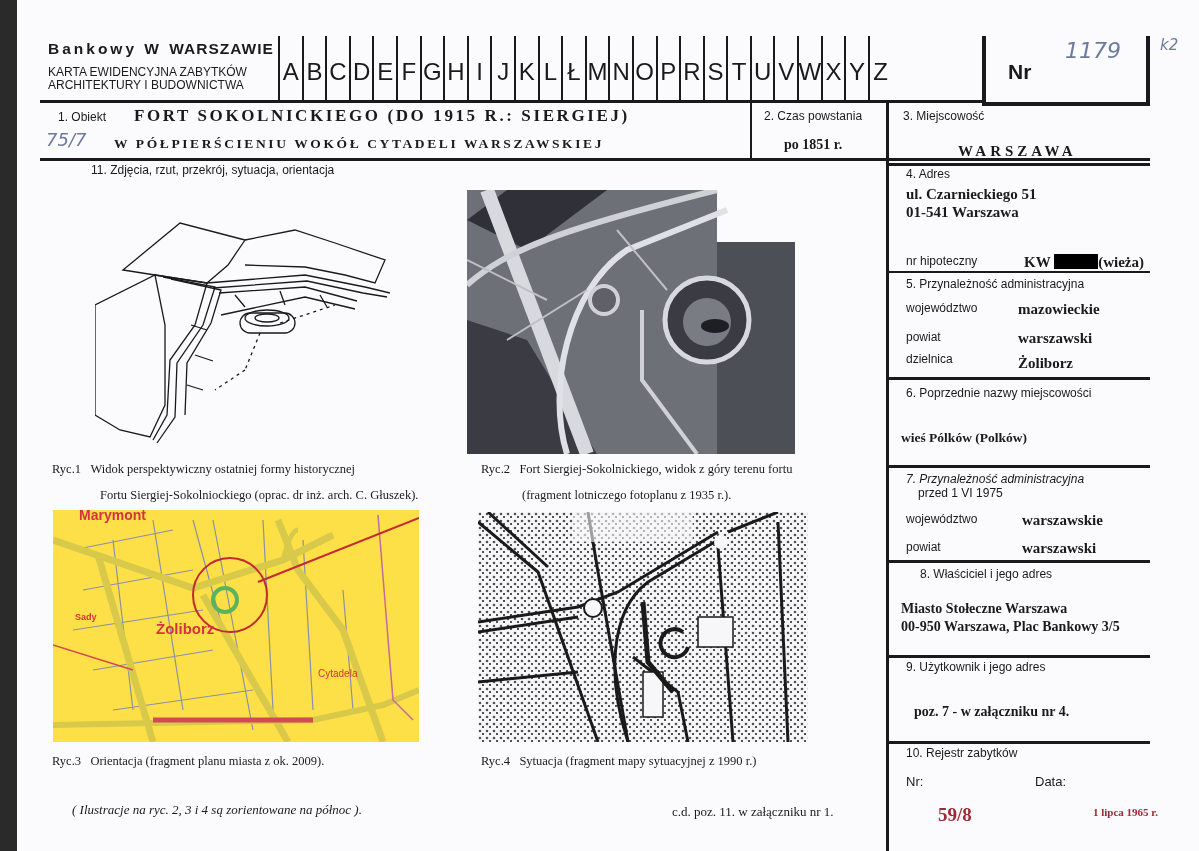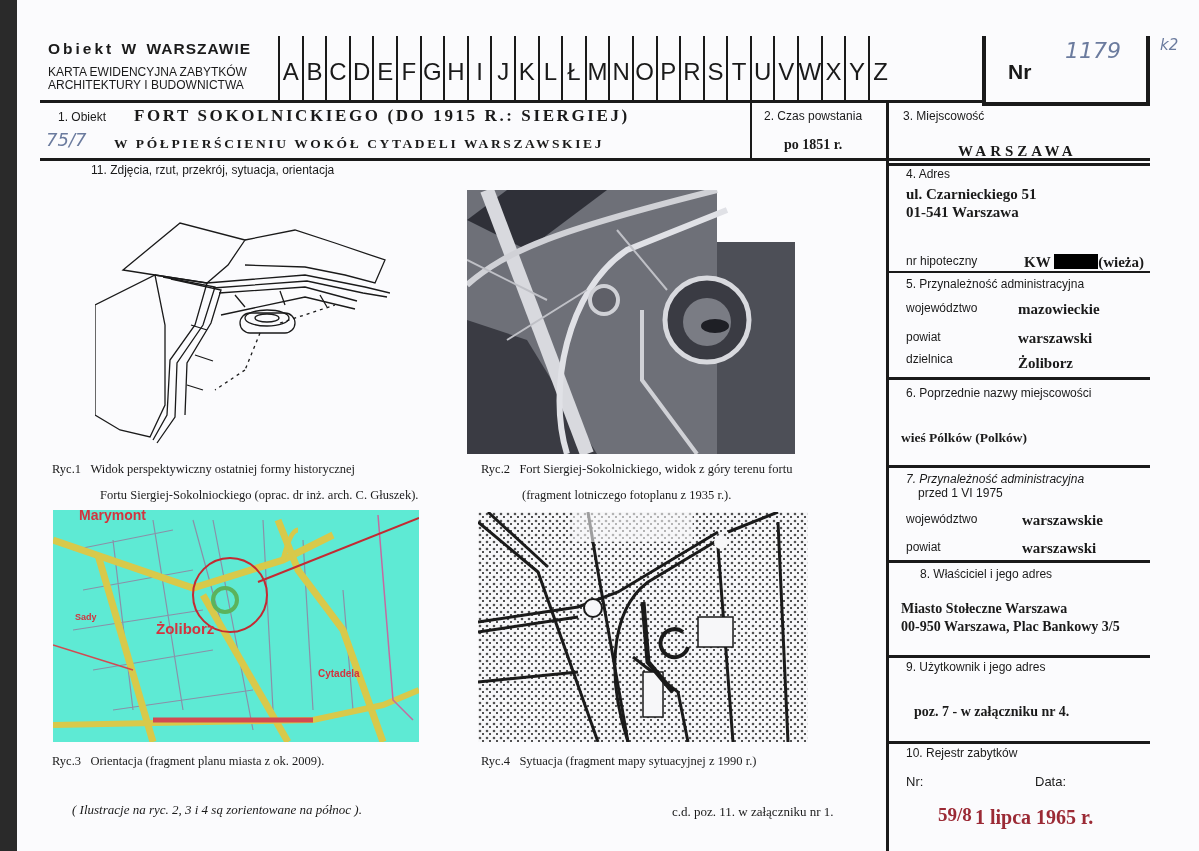--- a/index.html
+++ b/index.html
@@ -26,21 +26,21 @@
   .caption{font-family:"Liberation Serif",serif;font-size:12.5px;color:#1a1a1a;}
   .red{color:#9b2a35;}
   .fig{position:absolute;overflow:hidden;}
 </style>
 </head>
 <body>
 
 <div class="topstrip"></div>
 <div class="sheet"></div>
 
-<div class="abs sans inst-name"><span>Obiekt W</span> <b>WARSZAWIE</b></div>
+<div class="abs sans inst-name"><span>Bankowy W</span> <b>WARSZAWIE</b></div>
 <div class="abs sans inst-sub">
   <div>KARTA EWIDENCYJNA ZABYTKÓW</div>
   <div>ARCHITEKTURY I BUDOWNICTWA</div>
 </div>
 
 <div class="letters" id="letters">
     <div class="letter">A</div>
     <div class="letter">B</div>
     <div class="letter">C</div>
     <div class="letter">D</div>
@@ -123,21 +123,21 @@
 
 <div class="hl" style="left:889px;top:655px;width:261px;height:3px;"></div>
 <div class="abs sans label" style="left:906px;top:660px;">9. Użytkownik i jego adres</div>
 <div class="abs bold-serif" style="left:914px;top:704px;font-size:14px;">poz. 7  - w załączniku nr 4.</div>
 
 <div class="hl" style="left:889px;top:741px;width:261px;height:3px;"></div>
 <div class="abs sans label" style="left:906px;top:746px;">10. Rejestr zabytków</div>
 <div class="abs sans" style="left:906px;top:774px;font-size:13px;">Nr:</div>
 <div class="abs sans" style="left:1035px;top:774px;font-size:13px;">Data:</div>
 <div class="abs bold-serif red" style="left:938px;top:804px;font-size:19px;">59/8</div>
-<div class="abs bold-serif red" style="left:975px;top:806px;font-size:20px;">1 lipca 1965 r.</div>
+<div class="abs bold-serif red" style="left:1093px;top:806px;font-size:11px;">1 lipca 1965 r.</div>
 
 <div class="abs sans label" style="left:56px;top:163px;margin-left:35px;">11. Zdjęcia, rzut, przekrój, sytuacja, orientacja</div>
 
 <div class="fig" style="left:95px;top:215px;width:295px;height:230px;">
   <svg width="295" height="230" viewBox="0 0 295 230" fill="none" stroke="#1a1a1a" stroke-width="1.3">
     <path d="M28 55 L85 8 L150 25 L133 50 L112 68 L60 60 Z"></path>
     <path d="M150 25 L200 15 L240 28 L290 45 L280 68 L250 60 L210 52 L150 50"></path>
     <path d="M0 90 L60 60 L70 110 L70 190 L55 222 L25 215 L0 200 Z"></path>
     <path d="M60 60 L112 68 L100 110 L75 145 L72 200 L58 225"></path>
     <path d="M68 62 L120 72 L108 110 L82 148 L80 202 L62 228"></path>
@@ -176,41 +176,41 @@
 
 <div class="abs caption" style="left:52px;top:462px;">
   <span>Ryc.1</span>&nbsp;&nbsp;&nbsp;<span>Widok perspektywiczny ostatniej formy historycznej</span>
 </div>
 <div class="abs caption" style="left:100px;top:488px;">Fortu Siergiej-Sokolniockiego (oprac. dr inż. arch. C. Głuszek).</div>
 <div class="abs caption" style="left:481px;top:462px;">
   <span>Ryc.2</span>&nbsp;&nbsp;&nbsp;<span>Fort Siergiej-Sokolnickiego, widok z góry terenu fortu</span>
 </div>
 <div class="abs caption" style="left:522px;top:488px;text-align:right;">(fragment lotniczego fotoplanu z 1935 r.).</div>
 
-<div class="fig" style="left:53px;top:510px;width:366px;height:232px;background:#5eead4;">
+<div class="fig" style="left:53px;top:510px;width:366px;height:232px;background:#fde047;">
   <svg width="366" height="232" viewBox="0 0 366 232">
     <g stroke="#8a90a8" stroke-width="1.2" fill="none">
       <path d="M20 40 L120 20 M30 80 L140 60 M20 120 L150 100 M40 160 L160 140 M60 200 L200 180 M100 10 L130 200 M160 10 L200 220 M210 10 L220 200 M250 30 L260 200 M290 80 L300 200 M140 10 L170 120 M60 30 L80 200"></path>
     </g>
     <path d="M0 30 L140 78 L230 50 L280 25" stroke="#d8c94a" stroke-width="7" fill="none"></path>
     <path d="M45 45 L100 232" stroke="#d8c94a" stroke-width="7" fill="none"></path>
     <path d="M150 85 L235 232" stroke="#d8c94a" stroke-width="7" fill="none"></path>
     <path d="M225 10 L245 60 L290 120 L330 232" stroke="#d8c94a" stroke-width="7" fill="none"></path>
     <path d="M230 50 C235 30 240 20 245 20" stroke="#d8c94a" stroke-width="5" fill="none"></path>
     <path d="M0 215 L260 210 L330 195 L366 180" stroke="#d8c94a" stroke-width="6" fill="none"></path>
     <path d="M100 210 L260 210" stroke="#d24a52" stroke-width="5" fill="none"></path>
     <path d="M0 135 L80 160" stroke="#d24a52" stroke-width="1.5" fill="none"></path>
     <path d="M325 5 L340 190 L360 210" stroke="#c46aa0" stroke-width="1.5" fill="none"></path>
     <circle cx="172" cy="90" r="12" fill="none" stroke="#5bb35c" stroke-width="4"></circle>
     <circle cx="177" cy="85" r="37" fill="none" stroke="#c42a32" stroke-width="2"></circle>
     <path d="M205 72 L366 8" stroke="#c42a32" stroke-width="2"></path>
   </svg>
   <div class="abs" style="left:26px;top:-3px;font-size:14px;font-weight:bold;color:#d3343e;font-family:'Liberation Sans',sans-serif;">Marymont</div>
   <div class="abs" style="left:103px;top:110px;font-size:15px;font-weight:bold;color:#d3343e;font-family:'Liberation Sans',sans-serif;">Żoliborz</div>
-  <div class="abs" style="left:265px;top:158px;font-size:10px;font-weight:bold;color:#d3343e;font-family:'Liberation Sans',sans-serif;">Cytadela</div>
+  <div class="abs" style="left:265px;top:158px;font-size:10px;font-weight:normal;color:#d3343e;font-family:'Liberation Sans',sans-serif;">Cytadela</div>
   <div class="abs" style="left:22px;top:102px;font-size:9px;font-weight:bold;color:#d3343e;font-family:'Liberation Sans',sans-serif;">Sady</div>
 </div>
 
 <div class="fig" style="left:478px;top:512px;width:330px;height:230px;background:#f7f7f9;">
   <svg width="330" height="230" viewBox="0 0 330 230">
     <defs>
       <pattern id="dots" width="7" height="7" patternUnits="userSpaceOnUse">
         <circle cx="2" cy="2" r="1.3" fill="#1a1a1a"></circle>
         <rect x="4" y="4" width="2" height="2" fill="#1a1a1a"></rect>
       </pattern>

